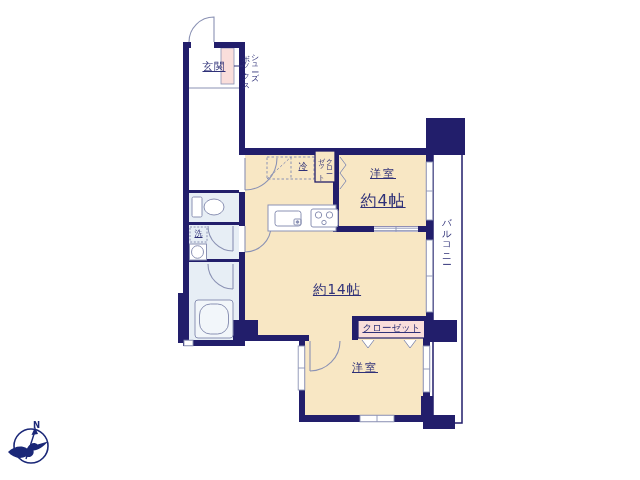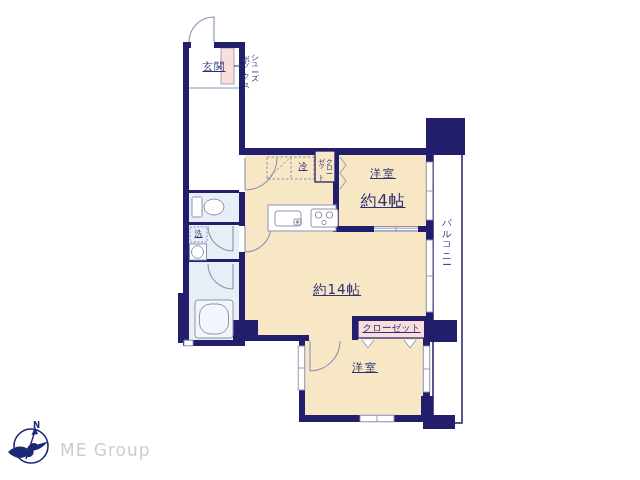--- a/index.html
+++ b/index.html
@@ -183,15 +183,14 @@
 
   <div class="lbl vert" style="left:441px;top:212px;font-size:9.5px;letter-spacing:1px;">バルコニー</div>
 
   <div class="lbl center" style="left:287px;top:282px;width:100px;font-size:13.5px;letter-spacing:1px;">約14帖</div>
 
   <div class="lbl center" style="left:358px;top:323px;width:67px;font-size:9.5px;">クローゼット</div>
 
   <div class="lbl center room-name" style="left:315px;top:362px;width:100px;">洋室</div>
 
   <div class="lbl north" style="left:33px;top:421px;">N</div>
-  <div class="lbl company" style="left:60px;top:441px;">ME Group</div>
 
 </div>
 
 </body></html>

